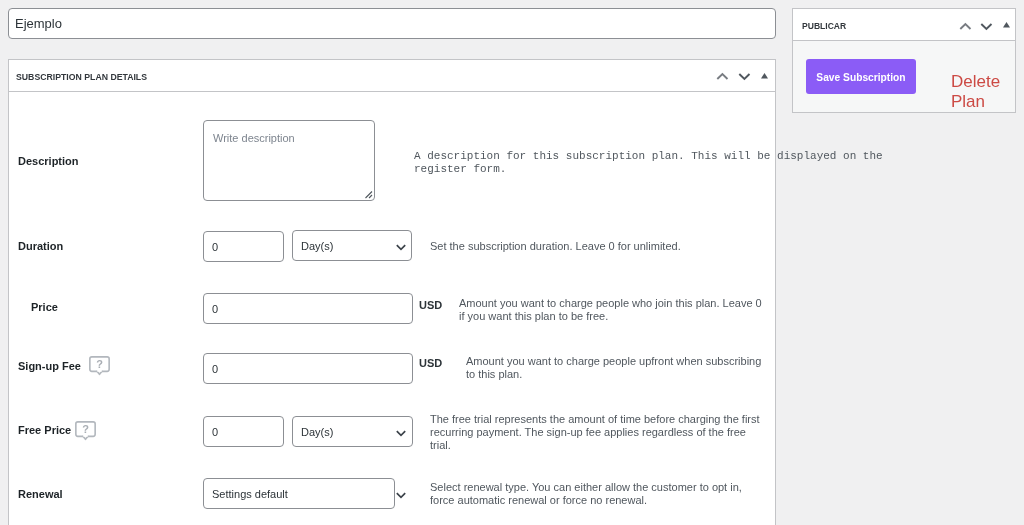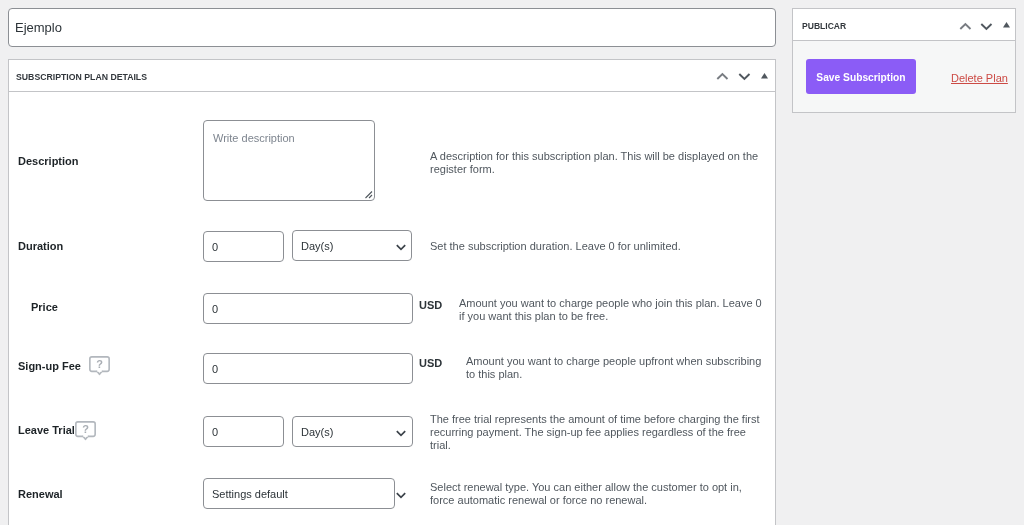--- a/index.html
+++ b/index.html
@@ -21,21 +21,21 @@
 .ctl { position:absolute; background:#fff; border:1px solid #8c8f94; border-radius:4px;
   font-size:11px; color:#2c3338; display:flex; align-items:center; padding-left:8px; }
 .lbl { position:absolute; left:18px; font-size:11px; font-weight:bold; color:#1d2327; line-height:13px; }
 .hlp { position:absolute; font-size:11px; color:#50575e; line-height:13px; }
 .usd { position:absolute; left:419px; font-size:11px; font-weight:bold; color:#2c3338; line-height:13px; }
 .icon { position:absolute; }
 </style>
 </head>
 <body>
 
-<div class="ctl" style="left:8px; top:8px; width:768px; height:39px; font-size:13px; padding-left:6px; color:#2c3338;">Ejemplo</div>
+<div class="ctl" style="left:8px; top:8px; width:768px; height:31px; font-size:13px; padding-left:6px; color:#2c3338;">Ejemplo</div>
 
 <div class="box" style="left:8px; top:59px; width:768px; height:620px;">
   <div class="hdr">
       <span class="hdr-t">SUBSCRIPTION PLAN DETAILS</span>
     </div>
 </div>
 
 <svg class="icon" style="left:716px; top:72px;" width="13" height="9" viewBox="0 0 13 9">
   <path d="M1.3,7 L6.4,2 L11.5,7" fill="none" stroke="#787c82" stroke-width="1.9"></path>
 </svg>
@@ -46,21 +46,21 @@
   <polygon points="3.5,0 7,5.5 0,5.5" fill="#50575e"></polygon>
 </svg>
 
 <div class="lbl" style="top:155px;">Description</div>
 <div class="abs" style="left:203px; top:120px; width:172px; height:81px; background:#fff; border:1px solid #8c8f94; border-radius:4px;">
   <span style="position:absolute; left:9px; top:11px; font-size:11px; color:#7e858f;">Write description</span>
   <svg style="position:absolute; right:1px; bottom:1px;" width="9" height="9" viewBox="0 0 9 9">
     <path d="M8,1.5 L1.5,8 M8,5 L5,8" stroke="#50575e" stroke-width="1.1" fill="none"></path>
   </svg>
 </div>
-<div class="hlp" style="left:430px; top:149.5px;">A description for this subscription plan. This will be displayed on the<br>register form.</div>
+<div class="hlp" style="left:414px; top:149.5px;font-family:Liberation Mono, monospace;">A description for this subscription plan. This will be displayed on the<br>register form.</div>
 
 <div class="lbl" style="top:239.5px;">Duration</div>
 <div class="ctl" style="left:203px; top:231px; width:81px; height:31px;">0</div>
 <div class="ctl" style="left:292px; top:230px; width:120px; height:31px;">Day(s)</div>
 <svg class="icon" style="left:396px; top:243.5px;" width="10" height="7" viewBox="0 0 10 7">
   <path d="M0.8,1.2 L5,5.4 L9.2,1.2" fill="none" stroke="#3c434a" stroke-width="1.7"></path>
 </svg>
 <div class="hlp" style="left:430px; top:239.5px;">Set the subscription duration. Leave 0 for unlimited.</div>
 
 <div class="lbl" style="top:300.5px;padding-left:13px;">Price</div>
@@ -72,21 +72,21 @@
 <svg class="icon" style="left:89px; top:356px;" width="21" height="21" viewBox="0 0 21 21">
   <rect x="0.85" y="0.85" width="19.3" height="14.5" rx="2" fill="#fff" stroke="#b2b7bd" stroke-width="1.6"></rect>
   <path d="M7.6,14.7 L10.5,18.3 L13.4,14.7" fill="#fff" stroke="#b4b9be" stroke-width="1.7" stroke-linejoin="round"></path>
   <path d="M8.2,14.8 L12.8,14.8" stroke="#fff" stroke-width="1.8"></path>
   <text x="10.5" y="12" text-anchor="middle" font-size="11" font-weight="bold" fill="#a9aeb4" font-family="Liberation Sans, sans-serif">?</text>
 </svg>
 <div class="ctl" style="left:203px; top:353px; width:210px; height:31px;">0</div>
 <div class="usd" style="top:357px;">USD</div>
 <div class="hlp" style="left:459px; top:355px;margin-left:7px;">Amount you want to charge people upfront when subscribing<br>to this plan.</div>
 
-<div class="lbl" style="top:424px;">Leave Trial</div>
+<div class="lbl" style="top:424px;">Free Price</div>
 <svg class="icon" style="left:75px; top:420.5px;" width="21" height="21" viewBox="0 0 21 21">
   <rect x="0.85" y="0.85" width="19.3" height="14.5" rx="2" fill="#fff" stroke="#b2b7bd" stroke-width="1.6"></rect>
   <path d="M7.6,14.7 L10.5,18.3 L13.4,14.7" fill="#fff" stroke="#b4b9be" stroke-width="1.7" stroke-linejoin="round"></path>
   <path d="M8.2,14.8 L12.8,14.8" stroke="#fff" stroke-width="1.8"></path>
   <text x="10.5" y="12" text-anchor="middle" font-size="11" font-weight="bold" fill="#a9aeb4" font-family="Liberation Sans, sans-serif">?</text>
 </svg>
 <div class="ctl" style="left:203px; top:416px; width:81px; height:31px;">0</div>
 <div class="ctl" style="left:292px; top:416px; width:121px; height:31px;">Day(s)</div>
 <svg class="icon" style="left:396px; top:429.5px;" width="10" height="7" viewBox="0 0 10 7">
   <path d="M0.8,1.2 L5,5.4 L9.2,1.2" fill="none" stroke="#3c434a" stroke-width="1.7"></path>
@@ -111,13 +111,13 @@
 <svg class="icon" style="left:979.5px; top:21.5px;" width="13" height="9" viewBox="0 0 13 9">
   <path d="M1.3,2 L6.4,7 L11.5,2" fill="none" stroke="#50575e" stroke-width="1.9"></path>
 </svg>
 <svg class="icon" style="left:1003px; top:22px;" width="8" height="6" viewBox="0 0 8 6">
   <polygon points="3.5,0 7,5.5 0,5.5" fill="#50575e"></polygon>
 </svg>
 
 <div class="abs" style="left:806px; top:59px; width:110px; height:35px; background:#8b5cf6; border-radius:3px; display:flex; align-items:center; justify-content:center;">
   <span style="font-size:11px; font-weight:bold; color:#fff; transform:scaleX(0.93); white-space:nowrap;">Save Subscription</span>
 </div>
-<div class="abs" style="left:951px; top:72px; font-size:11px; color:#cc4a44; text-decoration:underline;">Delete Plan</div>
+<div class="abs" style="left:951px; top:72px; font-size:17px; color:#cc4a44; ">Delete Plan</div>
 
 </body></html>

